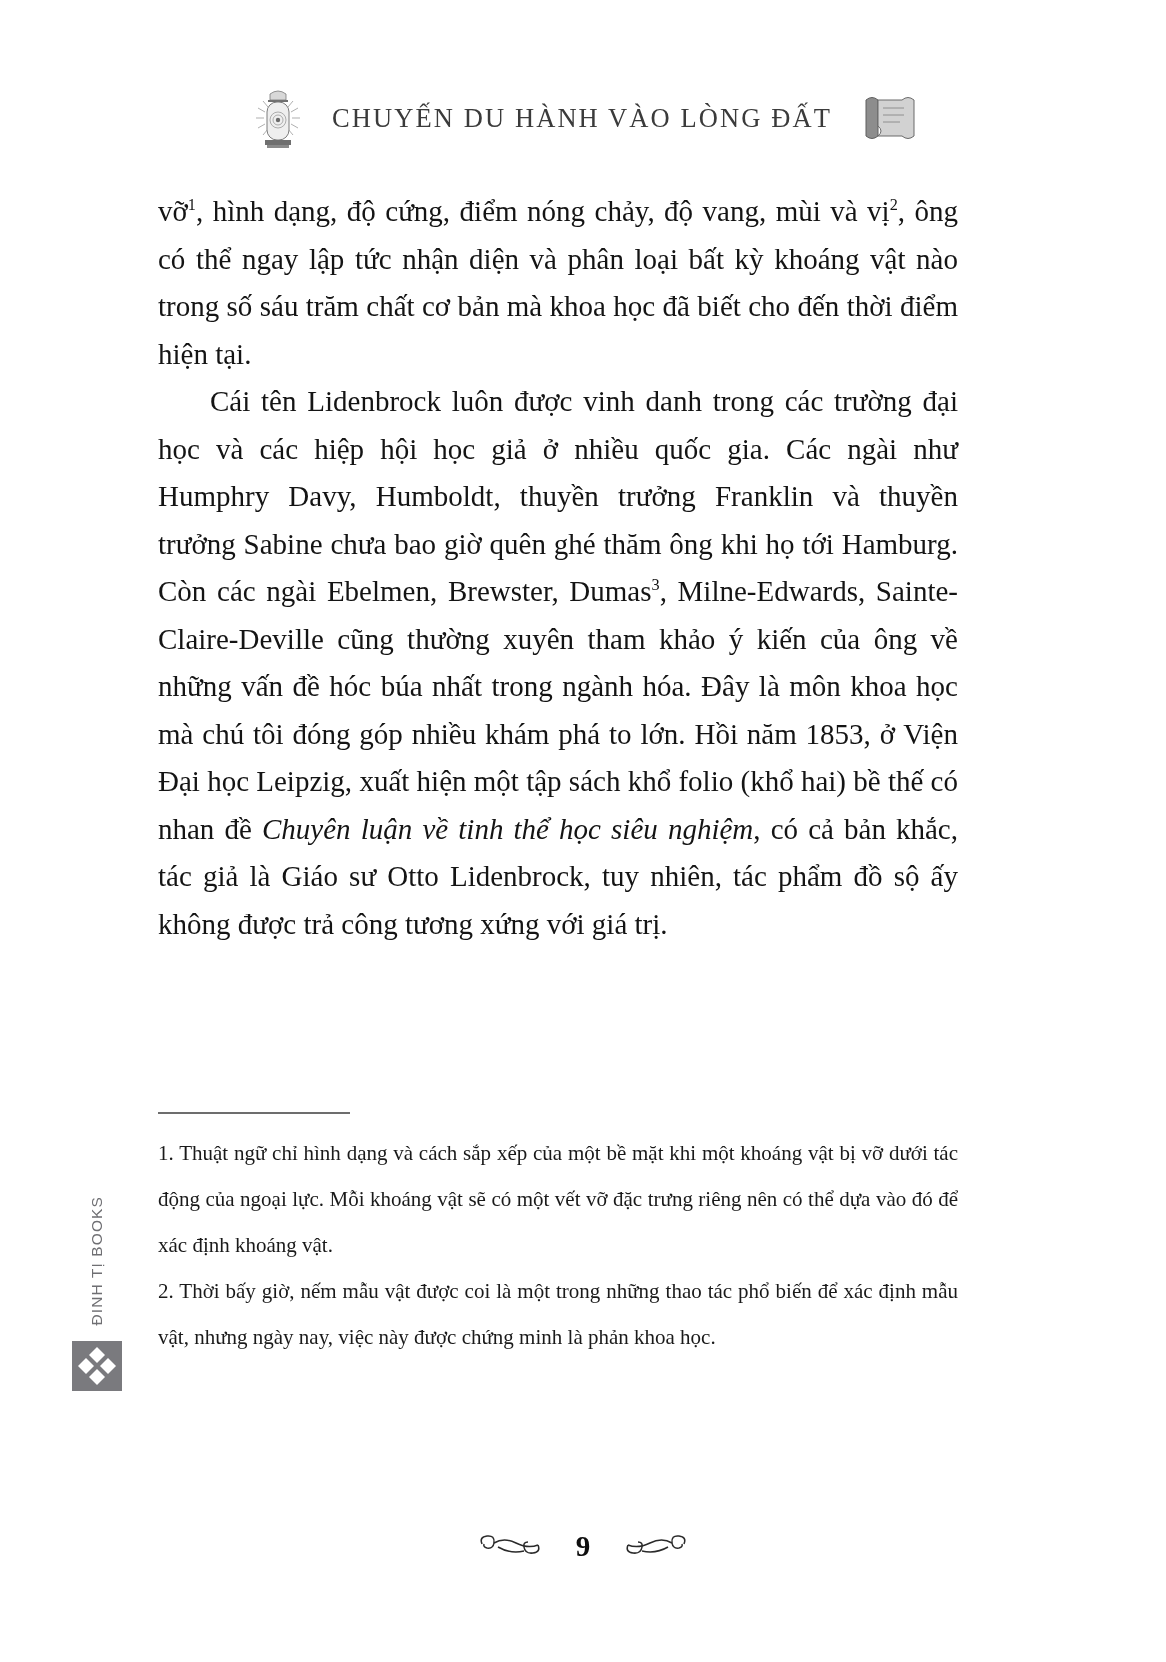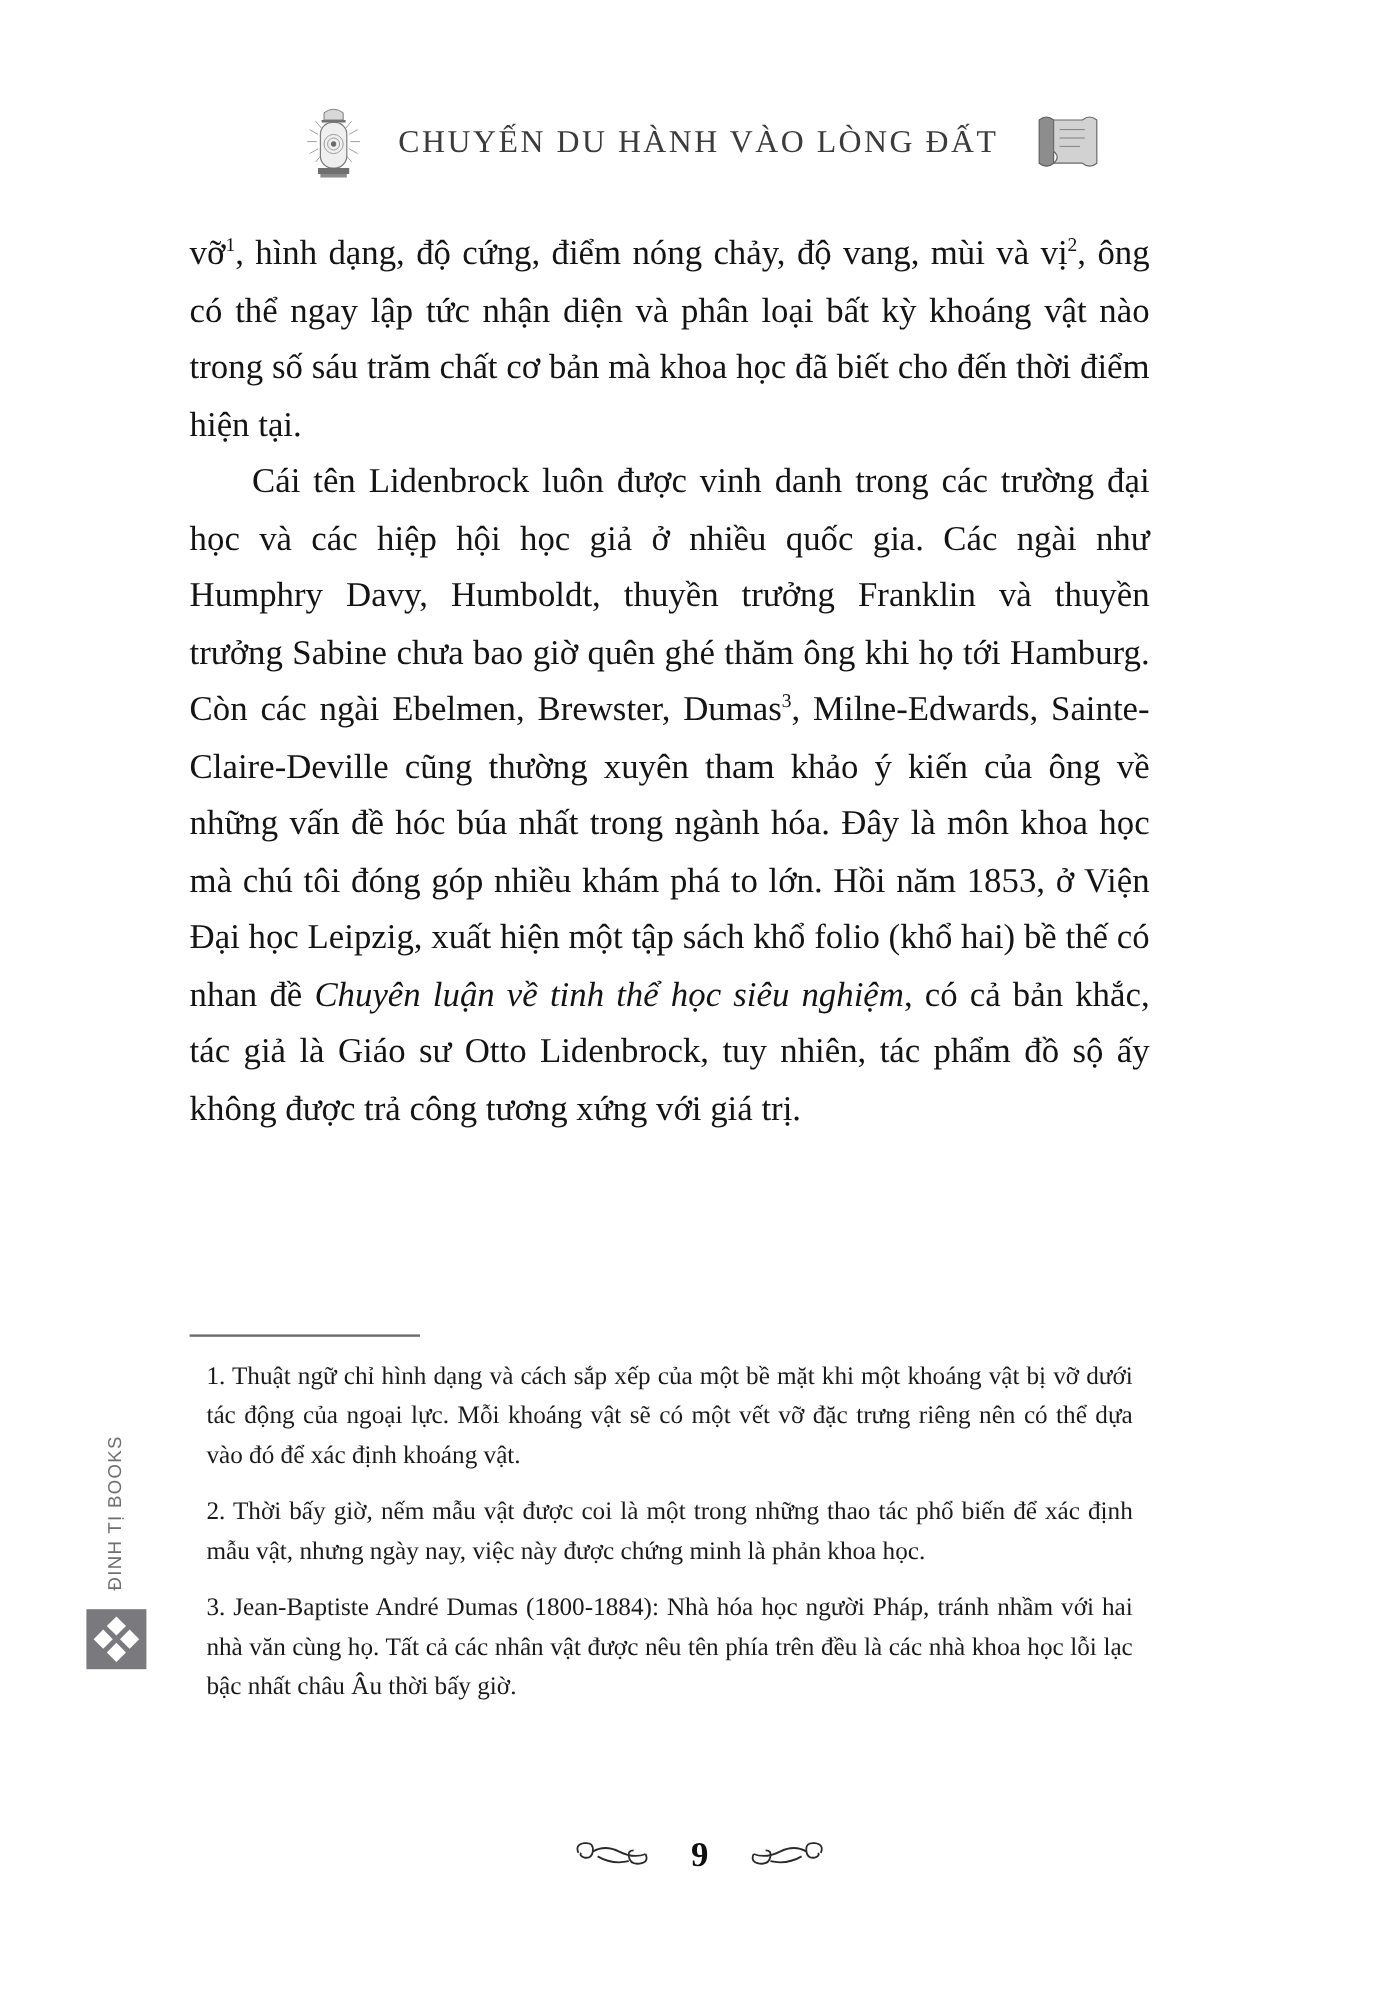--- a/index.html
+++ b/index.html
@@ -77,23 +77,23 @@
     top: 1112px;
     width: 800px;
   }
   .fn-rule {
     width: 192px;
     height: 0;
     border-top: 2px solid #6d6d6d;
     margin: 0 0 16px 0;
   }
   .fn-item {
-    margin: 14px;
+    margin: 0;
     font-size: 21px;
-    line-height: 33px;
+    line-height: 46px;
     text-align: justify;
     color: #1a1a1a;
   }
 
   
   .brand {
     position: absolute;
     left: 58px;
     top: 1196px;
     width: 78px;
@@ -190,21 +190,20 @@
 
   <div class="body-col">
     <p class="para">vỡ<sup class="fn">1</sup>, hình dạng, độ cứng, điểm nóng chảy, độ vang, mùi và vị<sup class="fn">2</sup>, ông có thể ngay lập tức nhận diện và phân loại bất kỳ khoáng vật nào trong số sáu trăm chất cơ bản mà khoa học đã biết cho đến thời điểm hiện tại.</p>
     <p class="para indent">Cái tên Lidenbrock luôn được vinh danh trong các trường đại học và các hiệp hội học giả ở nhiều quốc gia. Các ngài như Humphry Davy, Humboldt, thuyền trưởng Franklin và thuyền trưởng Sabine chưa bao giờ quên ghé thăm ông khi họ tới Hamburg. Còn các ngài Ebelmen, Brewster, Dumas<sup class="fn">3</sup>, Milne-Edwards, Sainte-Claire-Deville cũng thường xuyên tham khảo ý kiến của ông về những vấn đề hóc búa nhất trong ngành hóa. Đây là môn khoa học mà chú tôi đóng góp nhiều khám phá to lớn. Hồi năm 1853, ở Viện Đại học Leipzig, xuất hiện một tập sách khổ folio (khổ hai) bề thế có nhan đề <span class="bk-title">Chuyên luận về tinh thể học siêu nghiệm</span>, có cả bản khắc, tác giả là Giáo sư Otto Lidenbrock, tuy nhiên, tác phẩm đồ sộ ấy không được trả công tương xứng với giá trị.</p>
   </div>
 
   <div class="footnotes">
     <div class="fn-rule"></div>
     <p class="fn-item">1. Thuật ngữ chỉ hình dạng và cách sắp xếp của một bề mặt khi một khoáng vật bị vỡ dưới tác động của ngoại lực. Mỗi khoáng vật sẽ có một vết vỡ đặc trưng riêng nên có thể dựa vào đó để xác định khoáng vật.</p>
     <p class="fn-item">2. Thời bấy giờ, nếm mẫu vật được coi là một trong những thao tác phổ biến để xác định mẫu vật, nhưng ngày nay, việc này được chứng minh là phản khoa học.</p>
-    <p class="fn-item">3. Jean-Baptiste André Dumas (1800-1884): Nhà hóa học người Pháp, tránh nhầm với hai nhà văn cùng họ. Tất cả các nhân vật được nêu tên phía trên đều là các nhà khoa học lỗi lạc bậc nhất châu Âu thời bấy giờ.</p>
   </div>
 
   <div class="brand">
     <span class="brand-text">ĐINH TỊ BOOKS</span>
     <span class="brand-logo">
       <svg width="50" height="50" viewBox="0 0 50 50" xmlns="http://www.w3.org/2000/svg">
         <g fill="#ffffff">
           <path d="M25 6 L33 14 L25 22 L17 14 Z"></path>
           <path d="M25 28 L33 36 L25 44 L17 36 Z"></path>
           <path d="M6 25 L14 17 L22 25 L14 33 Z"></path>

